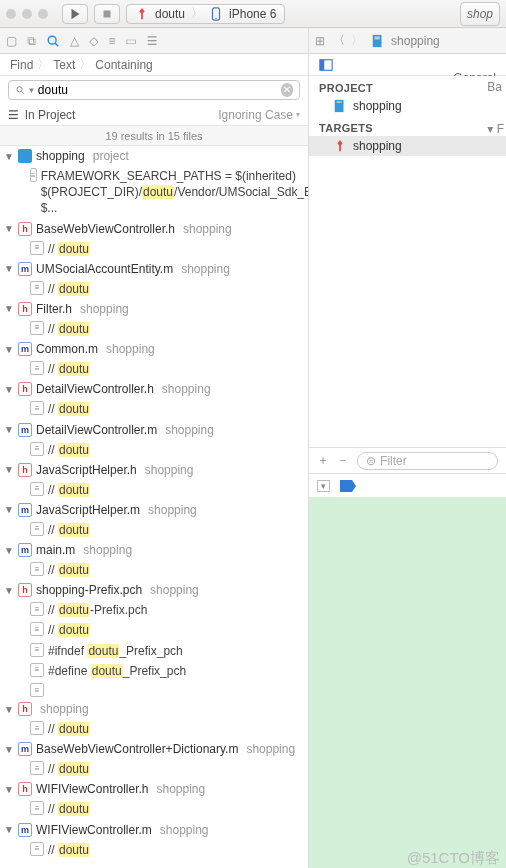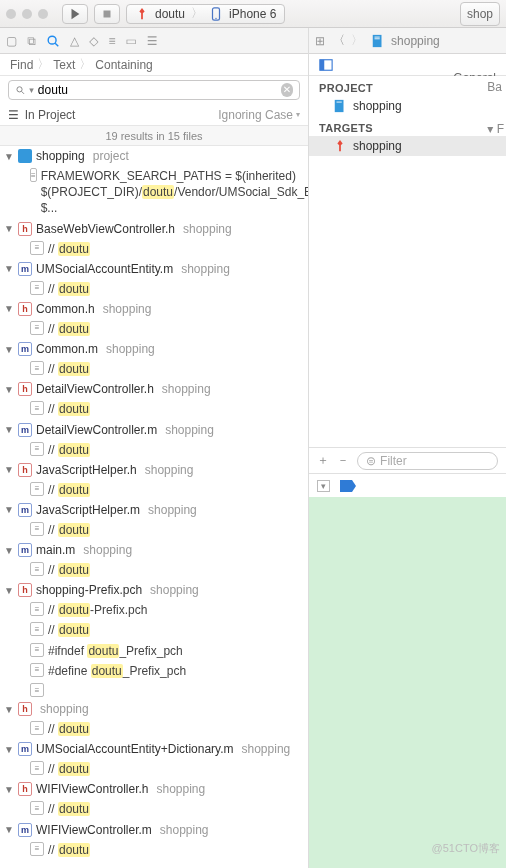--- a/index.html
+++ b/index.html
@@ -4,21 +4,21 @@
 <style>
   * { box-sizing: border-box; margin: 0; padding: 0; }
   body { font-family: -apple-system, "Helvetica Neue", Arial, sans-serif; font-size: 12px; color: #333; background: #fff; width: 506px; height: 868px; overflow: hidden; position: relative; }
   
   .toolbar { height: 28px; background: linear-gradient(#f7f6f6,#ecebea); border-bottom: 1px solid #d0cfcf; display: flex; align-items: center; padding: 0 6px; gap: 6px; }
   .traffic { display: flex; gap: 6px; padding-right: 8px; }
   .dot { width: 10px; height: 10px; border-radius: 5px; background: #cfcfcf; }
   .tbbtn { width: 26px; height: 20px; border: 1px solid #c9c8c8; border-radius: 4px; background: linear-gradient(#fdfdfd,#eee); display: flex; align-items: center; justify-content: center; color: #6a6a6a; }
   .scheme { height: 20px; border: 1px solid #c9c8c8; border-radius: 4px; background: linear-gradient(#fdfdfd,#eee); display: flex; align-items: center; padding: 0 8px; gap: 6px; color: #444; }
   .scheme .sep { color: #bbb; }
-  .rcut { margin-left: auto; height: 24px; border: 1px solid #c9c8c8; border-radius: 4px; background: linear-gradient(#fdfdfd,#eee); display: flex; align-items: center; padding: 0 6px; color: #666; }
+  .rcut { margin-left: auto; height: 24px; border: 1px solid #c9c8c8; border-radius: 4px; background: linear-gradient(#fdfdfd,#eee); display: flex; align-items: center; padding: 0 6px; color: #666; font-style: italic; }
   .icon16 { width: 14px; height: 14px; display: inline-block; }
   
   .navtab { height: 26px; border-bottom: 1px solid #d8d7d7; display: flex; align-items: center; padding: 0 6px; gap: 10px; background: #f4f4f4; }
   .navtab .grp { display: flex; gap: 10px; color: #9a9a9a; }
   .navtab .blue { color: #1e8bf0; }
   .splitter { position: absolute; left: 308px; top: 28px; bottom: 0; width: 1px; background: #dcdcdc; }
   .nav-stack { display: flex; align-items: center; gap: 6px; color: #888; }
   
   .left { position: absolute; left: 0; top: 54px; width: 308px; bottom: 0; display: flex; flex-direction: column; }
   .crumb { height: 22px; display: flex; align-items: center; gap: 4px; padding: 0 10px; color: #6d6d6d; border-bottom: 1px solid #e6e6e6; background:#fff; }
@@ -51,21 +51,21 @@
   .tabs { height: 22px; display: flex; align-items: center; justify-content: flex-end; gap: 12px; padding: 0 10px; border-bottom: 1px solid #e3e3e3; background:#fff; }
   .tabs .tab { color: #666; margin-top: 27px; }
   .secthead { font-size: 11px; font-weight: bold; color: #555; padding: 6px 10px 2px; letter-spacing:0.3px;}
   .prow { display:flex; align-items:center; gap:6px; padding: 3px 10px 3px 24px; }
   .prow.sel { background:#e9e9e9; }
   .rightbody { flex:1; position:relative; background:#fff;}
   .bottombar { height:26px; border-top:1px solid #e0e0e0; display:flex; align-items:center; gap:8px; padding:0 8px; background:#fff;}
   .bottombar .filter { flex:1; height:18px; border:1px solid #cdcdcd; border-radius:9px; padding:0 8px; display:flex; align-items:center; gap:4px; color:#aaa;}
   .dbgrow { height:24px; border-top:1px solid #e0e0e0; display:flex; align-items:center; gap:10px; padding:0 8px; background:#fff;}
   .console { flex:1; background:#d3f0d8; }
-  .water { position:absolute; right:6px; bottom:12px; color:#bdbdbd; font-size:11px; z-index:20;}
+  .water { position:absolute; right:6px; bottom:0; color:#bdbdbd; font-size:15px; z-index:20;}
   svg { display:block; }
 </style>
 </head>
 <body>
 
 <div class="toolbar">
   <div class="traffic">
     <div class="dot"></div>
     <div class="dot"></div>
     <div class="dot"></div>
@@ -177,21 +177,21 @@
         <span class="fn">UMSocialAccountEntity.m</span>
         <span class="pj">shopping</span>
       </div>
       <div class="line">
         <span class="ficon doc">≡</span>
         <span class="txt">//  <mark>doutu</mark></span>
       </div>
       <div class="grp-head">
         <span class="disc">▼</span>
         <span class="ficon h">h</span>
-        <span class="fn">Common.h</span>
+        <span class="fn">Filter.h</span>
         <span class="pj">shopping</span>
       </div>
       <div class="line">
         <span class="ficon doc">≡</span>
         <span class="txt">//  <mark>doutu</mark></span>
       </div>
       <div class="grp-head">
         <span class="disc">▼</span>
         <span class="ficon m">m</span>
         <span class="fn">Common.m</span>
@@ -281,21 +281,21 @@
         <span class="ficon h">h</span>
         <span class="pj">shopping</span>
       </div>
       <div class="line">
         <span class="ficon doc">≡</span>
         <span class="txt">//  <mark>doutu</mark></span>
       </div>
       <div class="grp-head">
         <span class="disc">▼</span>
         <span class="ficon m">m</span>
-        <span class="fn">UMSocialAccountEntity+Dictionary.m</span>
+        <span class="fn">BaseWebViewController+Dictionary.m</span>
         <span class="pj">shopping</span>
       </div>
       <div class="line">
         <span class="ficon doc">≡</span>
         <span class="txt">//  <mark>doutu</mark></span>
       </div>
       <div class="grp-head">
         <span class="disc">▼</span>
         <span class="ficon h">h</span>
         <span class="fn">WIFIViewController.h</span>

